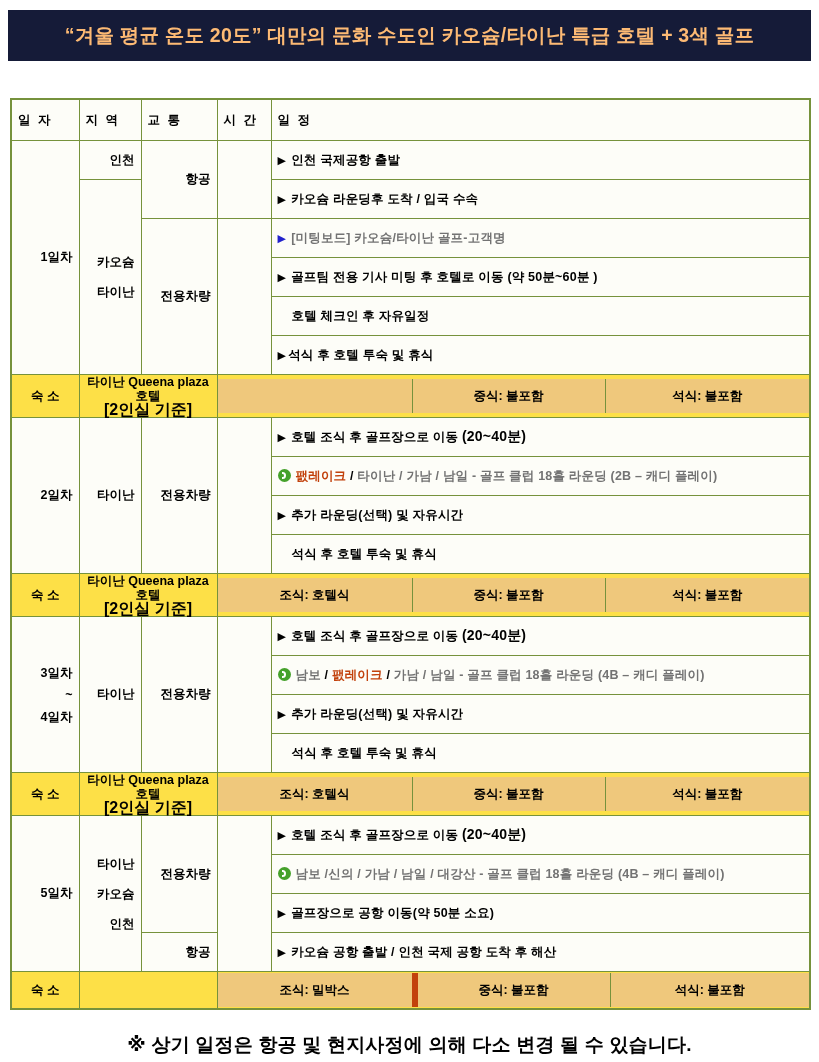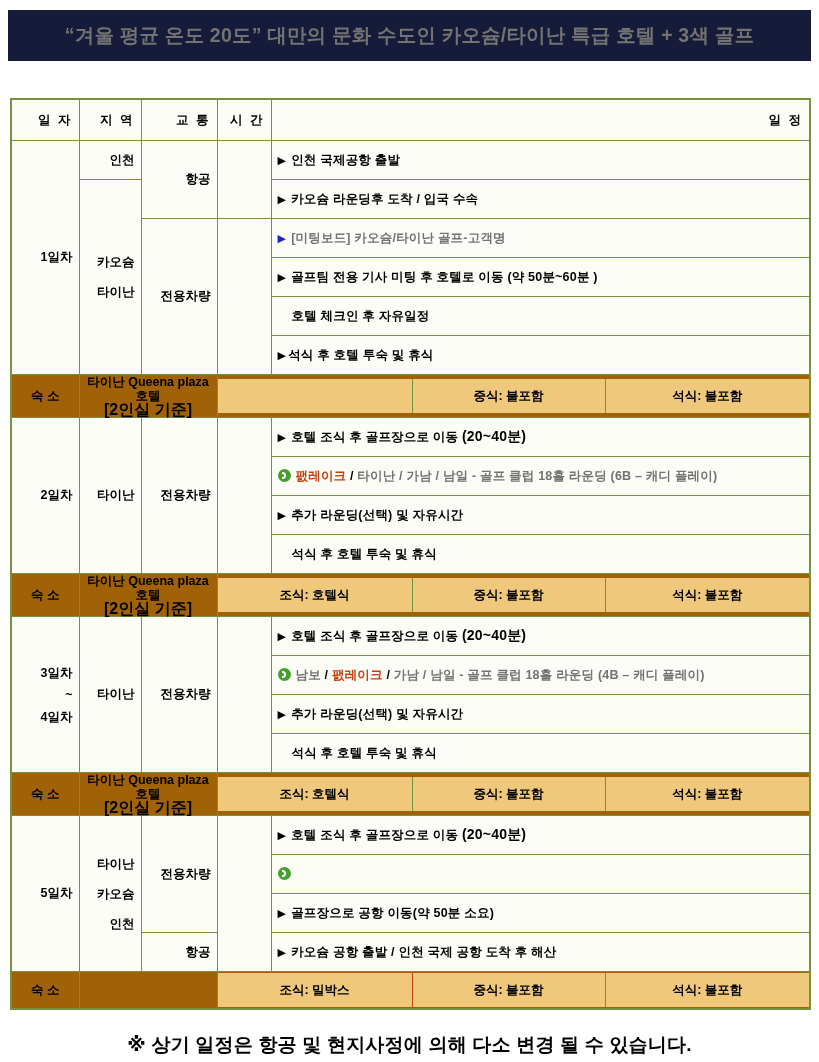--- a/index.html
+++ b/index.html
@@ -18,21 +18,21 @@
   
   .title-banner {
     margin: 10px 8px 0 8px;
     height: 51px;
     background: #151B38;
     display: flex;
     align-items: center;
     justify-content: center;
   }
   .title-text {
-    color: #737373;
+    color: #fdba74;
     font-size: 19.5px;
     font-weight: bold;
     letter-spacing: 0.2px;
     white-space: nowrap;
   }
 
   
   .table-wrap {
     margin: 37px 10px 0 10px;
   }
@@ -54,38 +54,38 @@
 
   
   col.c-date { width: 68px; }
   col.c-area { width: 62px; }
   col.c-trans { width: 76px; }
   col.c-time { width: 54px; }
   col.c-sched { width: 539px; }
 
   thead td {
     height: 40px;
-    text-align: right;
+    text-align: left;
     font-size: 13px;
     letter-spacing: 2px;
     margin-left: 28px;
   }
 
   td.center { text-align: right; }
   td.sched {
     text-align: left;
     letter-spacing: 0.2px;
     height: 38px;
   }
   td.vtop { vertical-align: top; padding-top: 7px; }
   td.vbot { vertical-align: bottom; padding-bottom: 9px; }
 
   
   tr.stay td {
-    background: #a16207;
+    background: #fde047;
     text-align: center;
     height: 36px;
     font-size: 12.5px;
   }
   .stay-hotel-l1 { display: block; line-height: 14px; }
   .stay-hotel-l2 { display: block; line-height: 14px; font-size: 16px; }
 
   
   .area-stack span {
     display: block;
@@ -234,21 +234,21 @@
       <td class="center" rowspan="4">타이난</td>
       <td class="center" rowspan="4">전용차량</td>
       <td class="center" rowspan="4"></td>
       <td class="sched">
         <span class="tri">▶</span><span>호텔 조식 후 골프장으로 이동</span>
         <span class="small">(20~40분)</span>
       </td>
     </tr>
     <tr>
       <td class="sched">
-        <span class="g-icon"></span><span class="txt-red">팴레이크</span><span class="txt-blk"> / </span><span class="txt-blue">타이난 / 가남 / 남일 - 골프 클럽 18홀 라운딩 (6B – 캐디 플레이)</span>
+        <span class="g-icon"></span><span class="txt-red">팴레이크</span><span class="txt-blk"> / </span><span class="txt-blue">타이난 / 가남 / 남일 - 골프 클럽 18홀 라운딩 (2B – 캐디 플레이)</span>
       </td>
     </tr>
     <tr>
       <td class="sched">
         <span class="tri">▶</span><span>추가 라운딩(선택) 및  자유시간</span>
       </td>
     </tr>
     <tr>
       <td class="sched">
         <span style="padding-left:14px;">석식 후 호텔 투숙 및 휴식</span>
@@ -336,21 +336,21 @@
       </td>
       <td class="center vtop" rowspan="3">전용차량</td>
       <td class="center" rowspan="4"></td>
       <td class="sched">
         <span class="tri">▶</span><span>호텔 조식 후 골프장으로 이동</span>
         <span class="small">(20~40분)</span>
       </td>
     </tr>
     <tr>
       <td class="sched">
-        <span class="g-icon"></span>
+        <span class="g-icon"></span><span class="txt-blue">남보 /신의 /  가남 / 남일 / 대강산 - 골프 클럽 18홀 라운딩 (4B – 캐디 플레이)</span>
       </td>
     </tr>
     <tr>
       <td class="sched">
         <span class="tri">▶</span><span>골프장으로 공항 이동(약 50분 소요)</span>
       </td>
     </tr>
     <tr>
       <td class="center vbot" rowspan="1">항공</td>
       <td class="sched">
@@ -360,21 +360,21 @@
 
     <tr class="stay">
       <td>숙 소</td>
       <td colspan="2">
         <span class="stay-hotel-l1"></span>
       </td>
       <td colspan="2" style="padding:0;">
         <table style="width:100%;border-collapse:collapse;table-layout:fixed;">
           <tbody>
                 <tr>
-            <td style="width:182px;border:none;border-right:1px solid #c2410c;height:34px;text-align:center;background:#EFC87C;">조식: 밀박스</td>
+            <td style="width:182px;border:none;border-right:6px solid #c2410c;height:34px;text-align:center;background:#EFC87C;">조식: 밀박스</td>
             <td style="width:180px;border:none;border-right:1px solid #76923C;height:34px;text-align:center;background:#EFC87C;">중식: 불포함</td>
             <td style="border:none;height:34px;text-align:center;background:#EFC87C;">석식: 불포함</td>
           </tr>
         </tbody>
             </table>
       </td>
     </tr>
 
   </tbody>
 </table>

